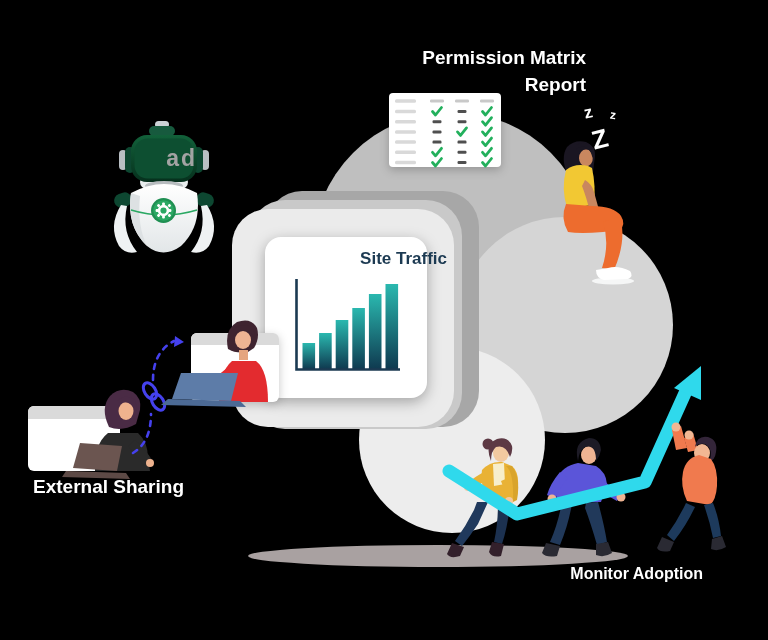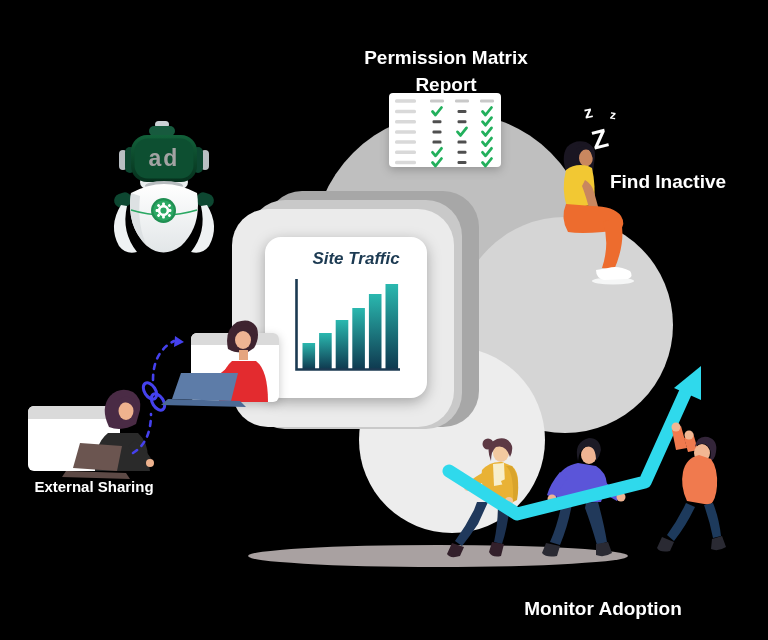--- a/index.html
+++ b/index.html
@@ -1,24 +1,24 @@
 <!DOCTYPE html>
 <html><head>
 <meta charset="utf-8">
 <style>
   html,body{margin:0;padding:0;background:#000;}
   #stage{position:relative;width:768px;height:640px;background:#000;overflow:hidden;
          font-family:"Liberation Sans",sans-serif;}
   #art{position:absolute;left:0;top:0;}
-  .label{position:absolute;color:#fff;font-weight:bold;text-align:center;line-height:26px;}
+  .label{position:absolute;color:#fff;font-weight:bold;text-align:right;line-height:26px;}
   .lbl-pmr{left:306px;top:44px;width:280px;font-size:19px;line-height:27px;}
   .lbl-fiu{left:568px;top:169px;width:200px;font-size:19px;}
-  .lbl-es{left:4px;top:474px;width:180px;font-size:15px;}
-  .lbl-ma{left:503px;top:596px;width:200px;font-size:19px;}
-  .lbl-st{left:265px;top:249px;width:182px;font-size:17px;color:#1c3a52;line-height:20px;font-style:italic;}
+  .lbl-es{left:4px;top:474px;width:180px;font-size:19px;}
+  .lbl-ma{left:503px;top:561px;width:200px;font-size:16px;}
+  .lbl-st{left:265px;top:249px;width:182px;font-size:17px;color:#1c3a52;line-height:20px;}
   .lbl-ad{left:131px;top:146px;width:66px;font-size:23px;color:#a3a3a3;letter-spacing:2px;line-height:24px;}
   .zz{position:absolute;color:#fff;font-weight:bold;}
   .z1{left:584px;top:103px;font-size:17px;transform:rotate(-12deg);}
   .z2{left:610px;top:108px;font-size:12px;transform:rotate(8deg);}
   .z3{left:592px;top:124px;font-size:26px;transform:rotate(-14deg);}
   .shadowed{filter:drop-shadow(0 4px 7px rgba(0,0,0,0.30));}
   .softshadow{filter:drop-shadow(0 3px 5px rgba(0,0,0,0.22));}
 </style>
 </head>
 <body>
@@ -237,21 +237,20 @@
     <path d="M662,537 L674,542 L670,551 Q660,553 657,548 Z" fill="#2a2a33"></path>
     <path d="M712,539 L722,536 L726,547 Q718,552 711,549 Z" fill="#2a2a33"></path>
   </g>
 </svg>
 
 <div class="label lbl-pmr">
   <div>Permission Matrix</div>
   <div>Report</div>
 </div>
 <div class="label lbl-fiu">
-  <div>Find Inactive</div>
 </div>
 <div class="label lbl-es">External Sharing</div>
 <div class="label lbl-ma">Monitor Adoption</div>
 <div class="label lbl-st">Site Traffic</div>
 <div class="label lbl-ad">ad</div>
 <div class="zz z1">z</div>
 <div class="zz z2">z</div>
 <div class="zz z3">Z</div>
 
 </div>

